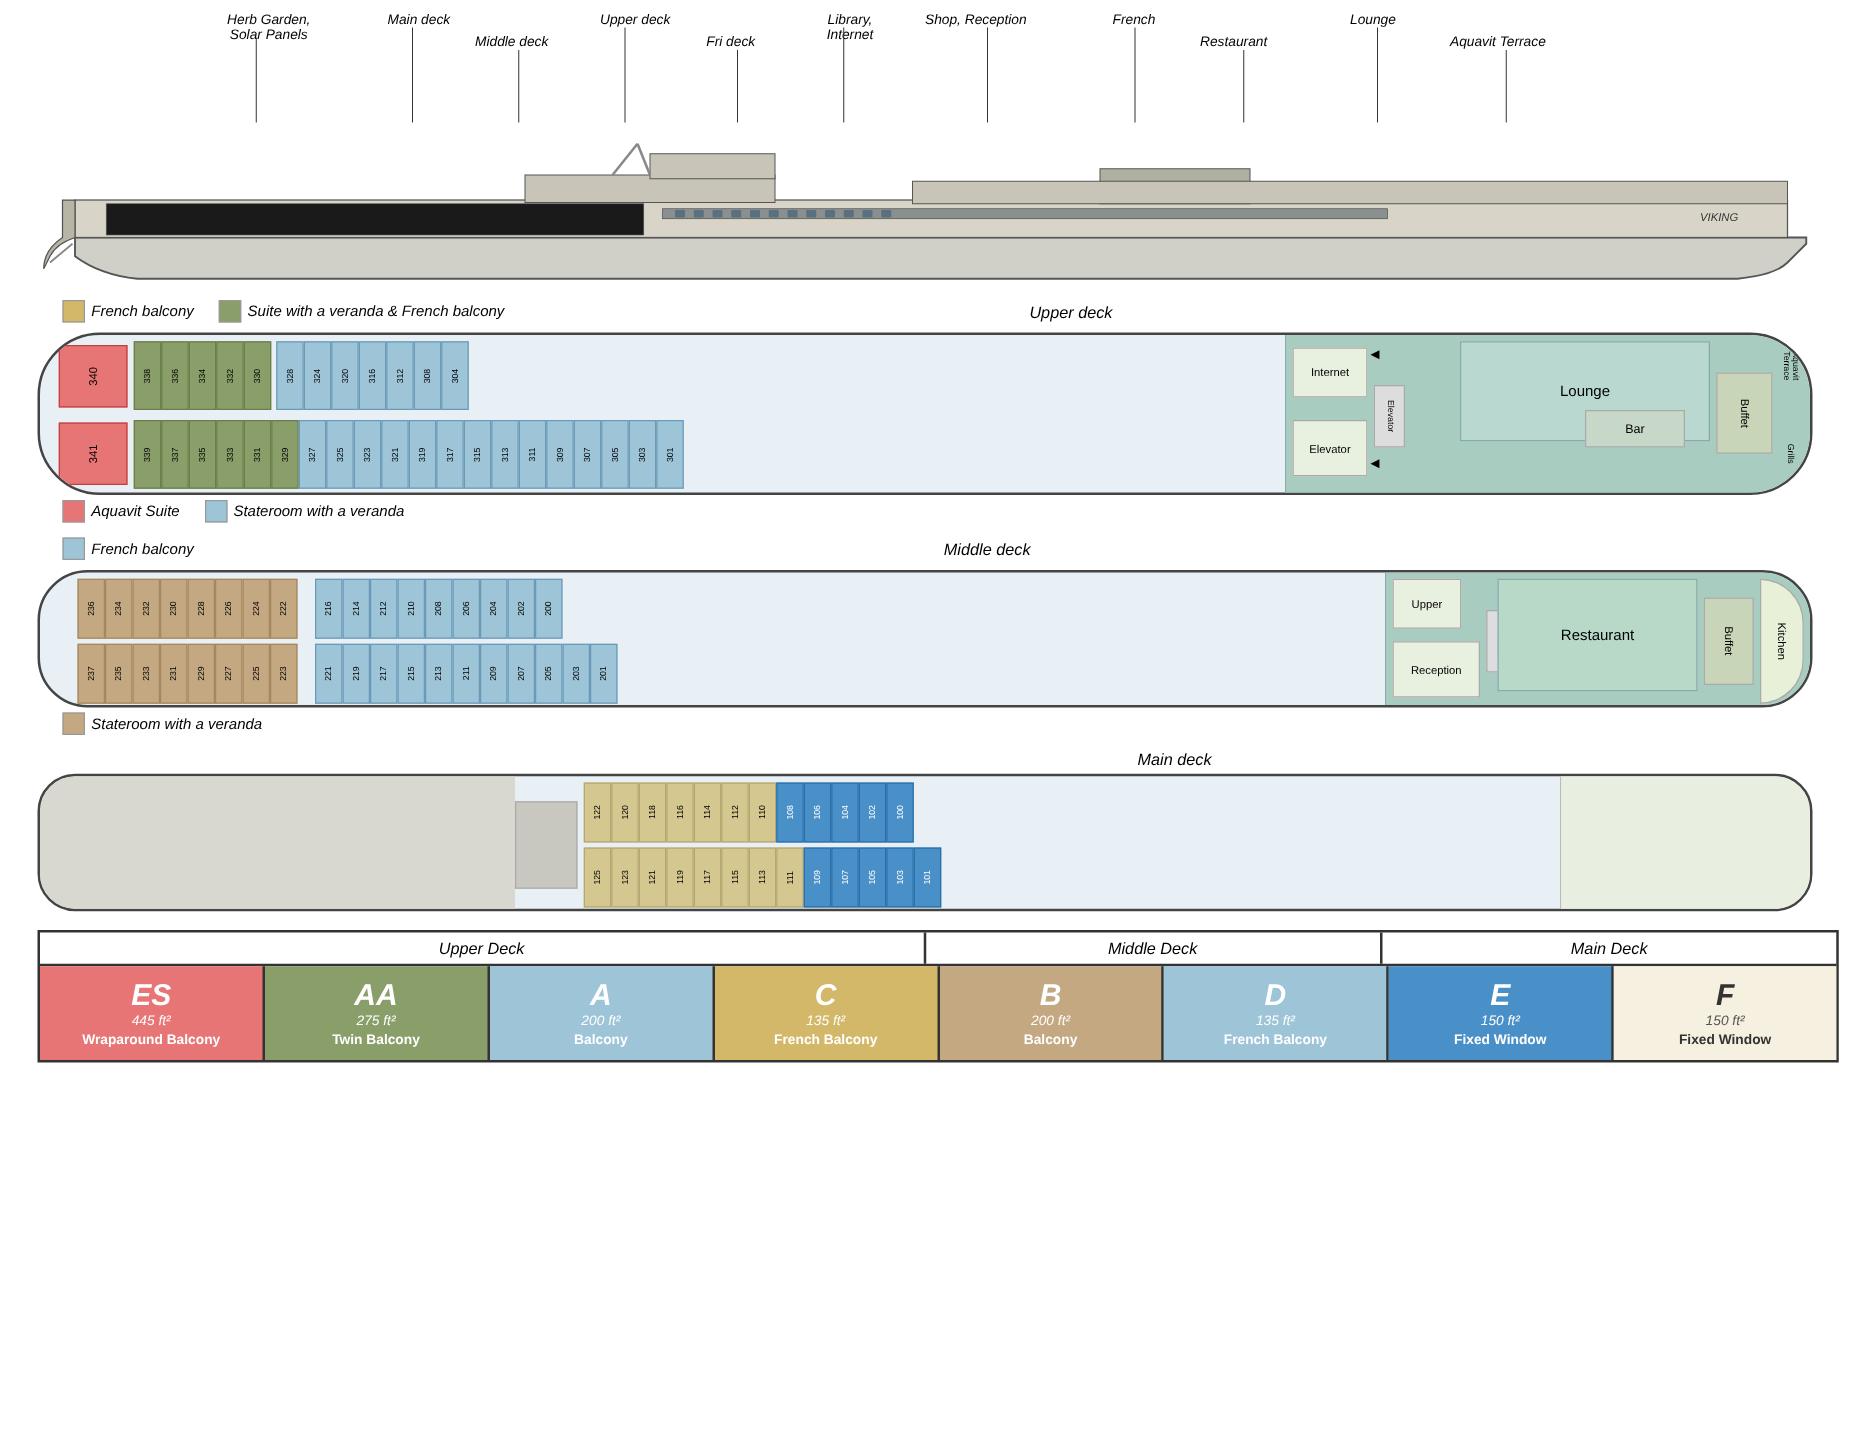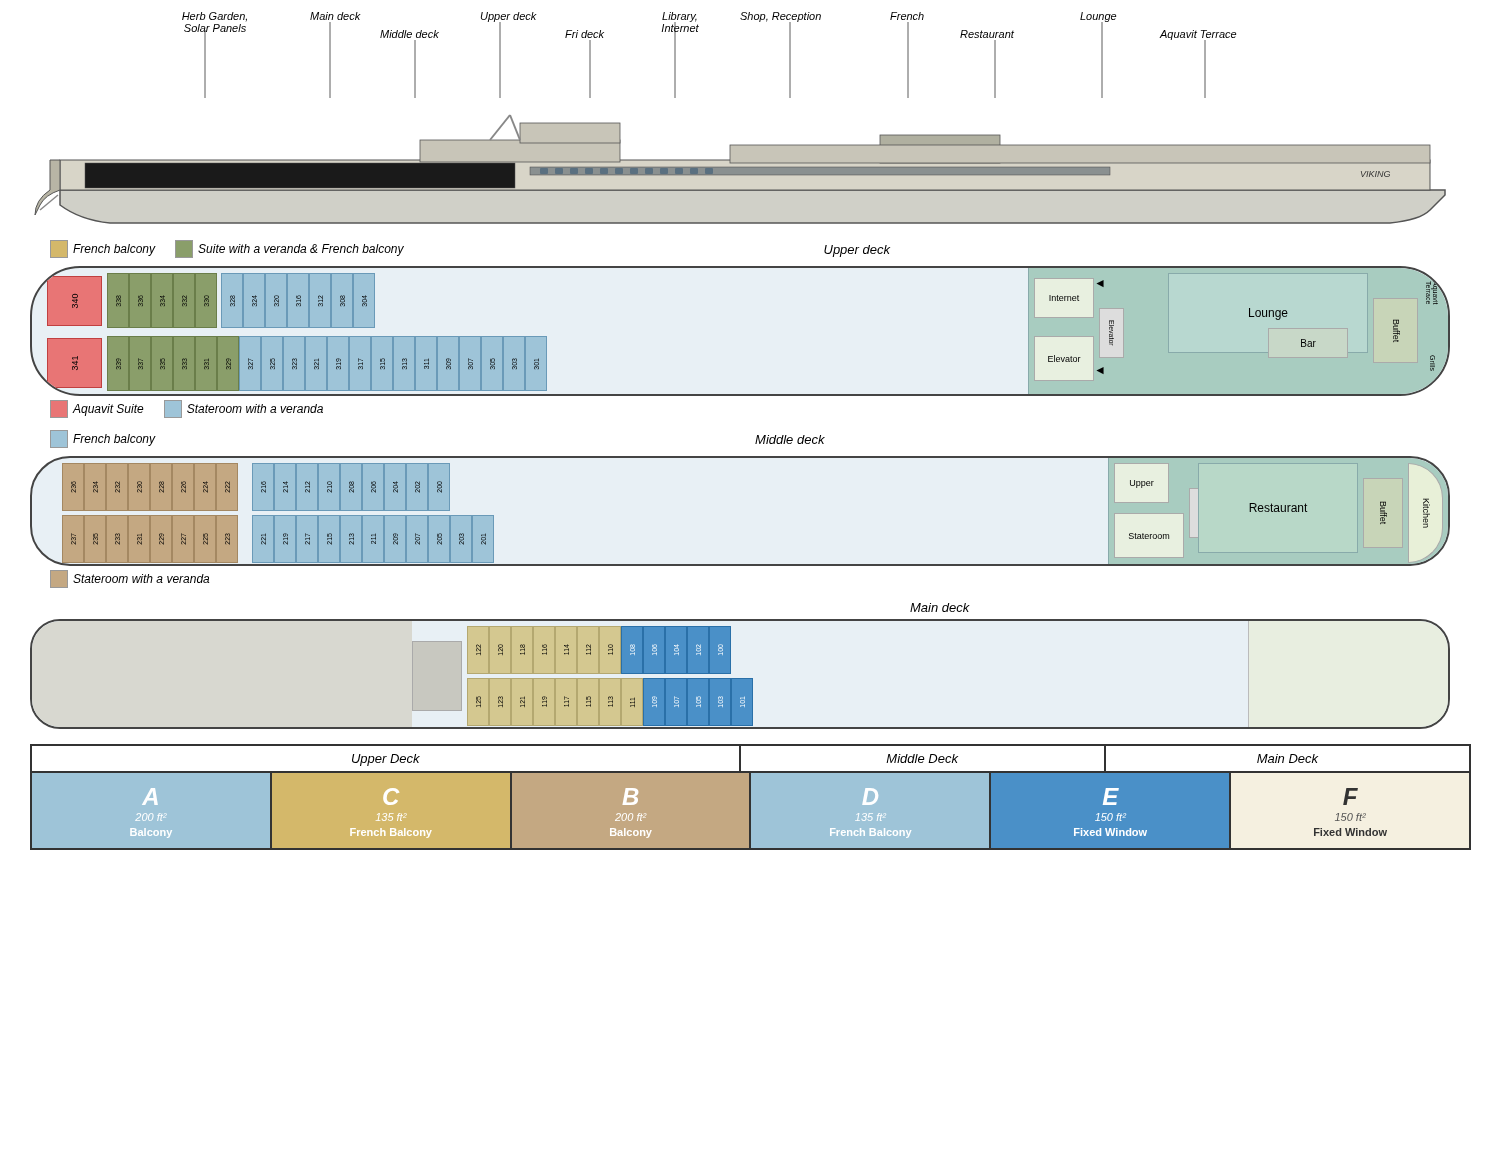--- a/index.html
+++ b/index.html
@@ -424,21 +424,21 @@
         <div style="width:22px;height:48px;background:#9ec4d8;border:0.5px solid #6a9ab8;display:flex;align-items:center;justify-content:center;">
             <span style="font-size:7px;writing-mode:vertical-rl;transform:rotate(180deg);">203</span>
           </div>
         <div style="width:22px;height:48px;background:#9ec4d8;border:0.5px solid #6a9ab8;display:flex;align-items:center;justify-content:center;">
             <span style="font-size:7px;writing-mode:vertical-rl;transform:rotate(180deg);">201</span>
           </div>
       </div>
 
       <div style="position:absolute;right:0;top:0;width:340px;height:110px;background:#a8ccc0;border-left:1px solid #88aaaa;border-radius:0 38px 38px 0;">
         <div style="position:absolute;left:5px;top:5px;width:55px;height:40px;background:#e8f0e0;border:1px solid #aaa;display:flex;align-items:center;justify-content:center;font-size:9px;">Upper</div>
-        <div style="position:absolute;left:5px;top:55px;width:70px;height:45px;background:#e8f0e0;border:1px solid #aaa;display:flex;align-items:center;justify-content:center;font-size:9px;">Stateroom</div>
+        <div style="position:absolute;left:5px;top:55px;width:70px;height:45px;background:#e8f0e0;border:1px solid #aaa;display:flex;align-items:center;justify-content:center;font-size:9px;">Reception</div>
         <div style="position:absolute;left:80px;top:30px;width:22px;height:50px;background:#ddd;border:1px solid #aaa;display:flex;align-items:center;justify-content:center;">
           <span style="font-size:7px;writing-mode:vertical-rl;">Elevator</span>
         </div>
         <div style="position:absolute;right:90px;top:5px;width:160px;height:90px;background:#b8d8c8;border:1px solid #88aaaa;display:flex;align-items:center;justify-content:center;font-size:12px;">Restaurant</div>
         <div style="position:absolute;right:45px;top:20px;width:40px;height:70px;background:#c8d5b8;border:1px solid #aaa;display:flex;align-items:center;justify-content:center;font-size:9px;writing-mode:vertical-rl;">Buffet</div>
         <div style="position:absolute;right:5px;top:5px;width:35px;height:100px;background:#e8f0d8;border:1px solid #aaa;display:flex;align-items:center;justify-content:center;font-size:9px;writing-mode:vertical-rl;border-radius:0 35px 35px 0;">Kitchen</div>
       </div>
     </div>
 
     <div class="legend" style="margin-top:4px;">
@@ -551,21 +551,31 @@
     <div style="display:flex;border-bottom:2px solid #333;">
       <div style="flex:4;border-right:2px solid #333;display:flex;">
         <div style="flex:4;text-align:center;font-style:italic;font-size:13px;padding:5px;border-bottom:none;">Upper Deck</div>
       </div>
       <div style="flex:2;border-right:2px solid #333;text-align:center;font-style:italic;font-size:13px;padding:5px;">Middle Deck</div>
       <div style="flex:2;text-align:center;font-style:italic;font-size:13px;padding:5px;">Main Deck</div>
     </div>
 
     <div style="display:flex;">
 
-
+      <div style="flex:1;border-right:2px solid #333;background:#e87575;padding:10px 8px;text-align:center;">
+        <span style="font-size:24px;font-weight:bold;font-style:italic;color:#fff;display:block;">ES</span>
+        <span style="font-size:11px;color:#fff;display:block;font-style:italic;">445 ft²</span>
+        <span style="font-size:11px;font-weight:bold;color:#fff;display:block;margin-top:3px;">Wraparound Balcony</span>
+      </div>
+
+      <div style="flex:1;border-right:2px solid #333;background:#8a9e6a;padding:10px 8px;text-align:center;">
+        <span style="font-size:24px;font-weight:bold;font-style:italic;color:#fff;display:block;">AA</span>
+        <span style="font-size:11px;color:#fff;display:block;font-style:italic;">275 ft²</span>
+        <span style="font-size:11px;font-weight:bold;color:#fff;display:block;margin-top:3px;">Twin Balcony</span>
+      </div>
 
       <div style="flex:1;border-right:2px solid #333;background:#9ec4d8;padding:10px 8px;text-align:center;">
         <span style="font-size:24px;font-weight:bold;font-style:italic;color:#fff;display:block;">A</span>
         <span style="font-size:11px;color:#fff;display:block;font-style:italic;">200 ft²</span>
         <span style="font-size:11px;font-weight:bold;color:#fff;display:block;margin-top:3px;">Balcony</span>
       </div>
 
       <div style="flex:1;border-right:2px solid #333;background:#d4b86a;padding:10px 8px;text-align:center;">
         <span style="font-size:24px;font-weight:bold;font-style:italic;color:#fff;display:block;">C</span>
         <span style="font-size:11px;color:#fff;display:block;font-style:italic;">135 ft²</span>

